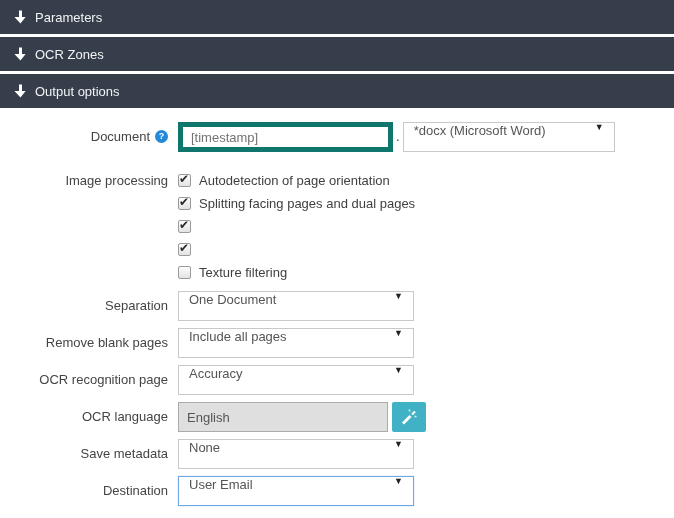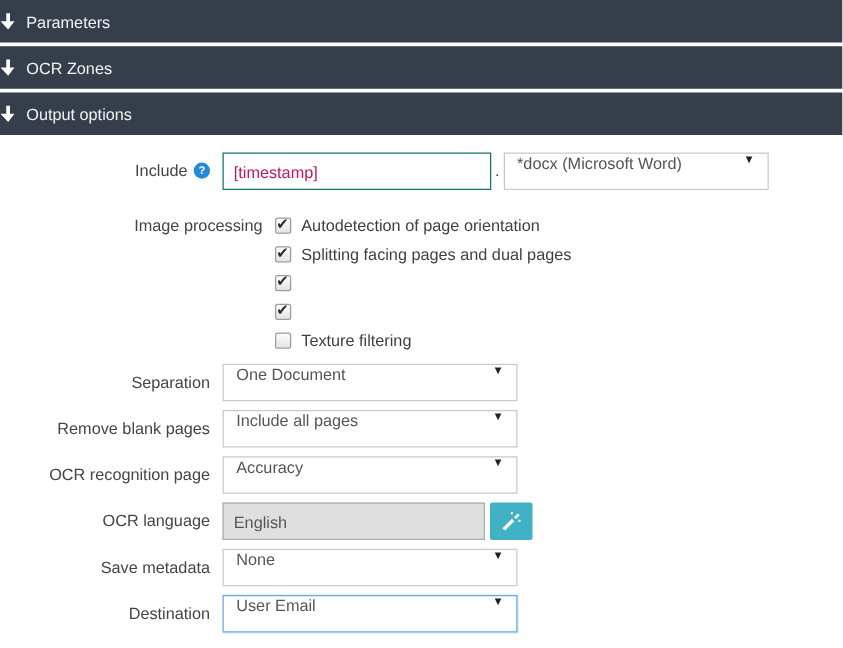--- a/index.html
+++ b/index.html
@@ -7,21 +7,21 @@
   body {
     width: 674px; height: 518px;
     font-family: "Liberation Sans", "DejaVu Sans", sans-serif;
     font-size: 13px; color: #444;
     overflow: hidden;
   }
 
   
   .acc-header {
     height: 34px; background: #353e4a; color: #f1f3f5;
-    display: flex; align-items: center; padding-left: 0;
+    display: flex; align-items: center; padding-left: 14px;
     margin-bottom: 3px; cursor: pointer;
   }
   .acc-arrow { width: 13px; height: 14px; margin-right: 8px; flex-shrink: 0; display: inline-flex; }
 
   
   .form { padding-top: 11px; }
   .row { display: flex; margin-bottom: 7px; }
   .row-filename { margin-bottom: 17px; }
   .label-col {
     width: 168px; flex-shrink: 0; text-align: right;
@@ -31,22 +31,22 @@
 
   .help-icon {
     display: inline-block; width: 13px; height: 13px; line-height: 13px;
     border-radius: 50%; background: #2389d8; color: #fff;
     font-size: 9px; font-weight: bold; text-align: center;
     vertical-align: middle; margin-left: 5px; position: relative; top: -1px;
     cursor: pointer;
   }
 
   input.text-input {
-    width: 215px; height: 30px; border: 1px solid #0f766e;
-    padding: 0 8px; font-family: inherit; font-size: 13px; color: #be185d;
+    width: 215px; height: 30px; border: 5px solid #0f766e;
+    padding: 0 8px; font-family: inherit; font-size: 13px; color: #737373;
     outline: none; background: #fff;
   }
   .sep-dot { margin: 0 3px; color: #444; line-height: 30px; }
 
   .select {
     width: 212px; height: 30px; border: 1px solid #c9c9c9; background: #fff;
     display: flex; align-items: flex-start; justify-content: space-between;
     padding: 0 10px; color: #555; cursor: pointer;
   }
   .select.w217 { width: 236px; }
@@ -101,33 +101,33 @@
         <path d="M5 0.5 h3 v6.5 h3.6 L6.5 13.5 0.4 7 H5 Z" fill="#ffffff"></path>
       </svg>
   </span>
   <span>Output options</span>
 </div>
 
 <div class="form">
 
   <div class="row row-filename">
     <div class="label-col">
-      <span>Include</span><span class="help-icon">?</span>
+      <span>Document</span><span class="help-icon">?</span>
     </div>
     <div class="ctrl-col">
       <input class="text-input" type="text" value="[timestamp]" style="">
       <span class="sep-dot">.</span>
       <div class="select">
         <span>*docx (Microsoft Word)</span>
         <span class="select-arrow">▼</span>
       </div>
     </div>
   </div>
 
-  <div class="row" style="margin-bottom:7px;padding-left:42px;">
+  <div class="row" style="margin-bottom:7px;">
     <div class="label-col" style="line-height:23px;">Image processing</div>
     <div class="ctrl-col" style="display:block;">
       <div class="cb-row">
         <span class="checkbox checked"></span>
         <span class="cb-label">Autodetection of page orientation</span>
       </div>
       <div class="cb-row">
         <span class="checkbox checked"></span>
         <span class="cb-label">Splitting facing pages and dual pages</span>
       </div>

